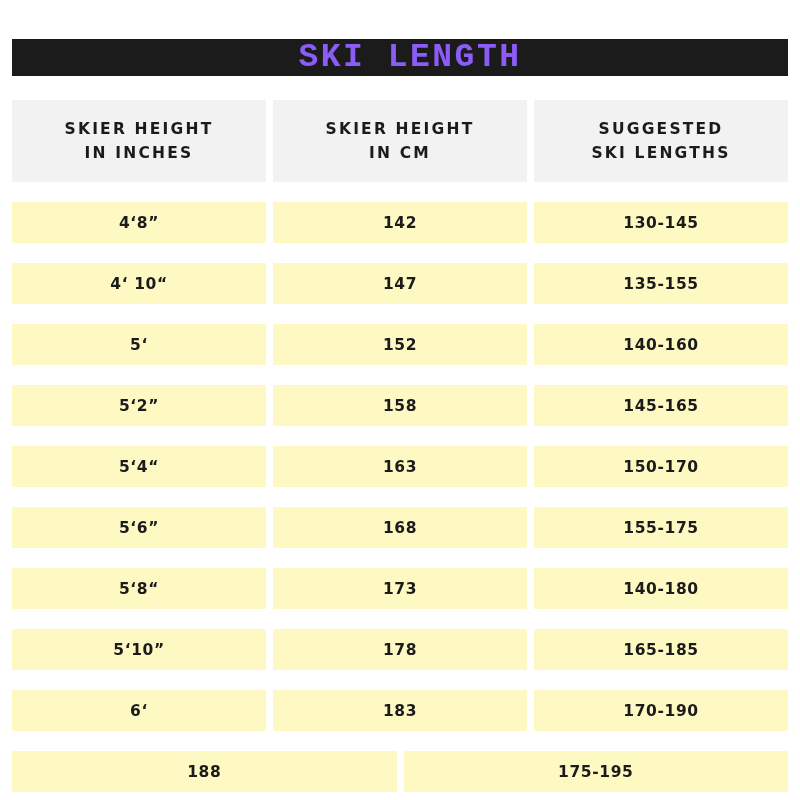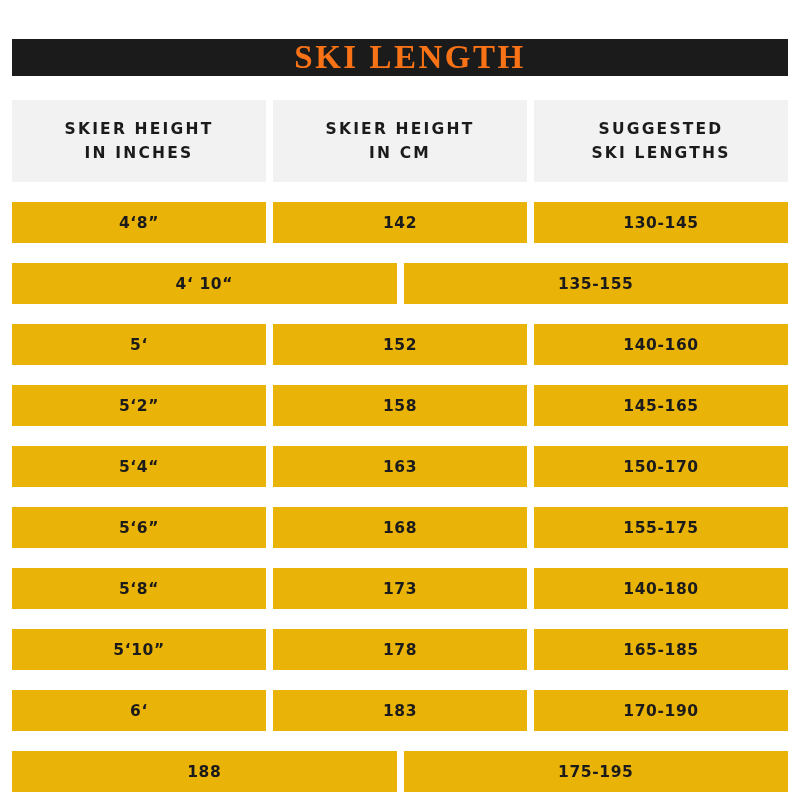--- a/index.html
+++ b/index.html
@@ -24,41 +24,41 @@
   }
   .title-bar {
     margin-top: 39px;
     height: 55px;
     background: #1b1b1b;
     display: flex;
     align-items: center;
     justify-content: center;
   }
   .title-text {
-    color: #f97316;
+    color: #8b5cf6;
     font-size: 33px;
     font-weight: bold;
     letter-spacing: 2.5px;
-    font-family: Liberation Serif, serif;
+    font-family: Liberation Mono, monospace;
     text-transform: uppercase;
     margin-left: 20px;
   }
   .table {
     margin-top: 24px;
     display: flex;
     flex-direction: column;
     gap: 20px;
   }
   .row {
     display: flex;
     gap: 7px;
   }
   .cell {
     flex: 1 1 0;
-    background: #eab308;
+    background: #fef9c3;
     display: flex;
     flex-direction: column;
     align-items: center;
     justify-content: center;
     box-sizing: border-box;
   }
   .head-row .cell {
     height: 82px;
     background: #f2f2f2;
   }
@@ -123,20 +123,23 @@
       <div class="cell">
           <span class="data-text">130-145</span>
         </div>
     </div>
 
     <div class="row data-row">
       <div class="cell">
           <span class="data-text">4‘ 10“</span>
         </div>
       <div class="cell">
+          <span class="data-text">147</span>
+        </div>
+      <div class="cell">
           <span class="data-text">135-155</span>
         </div>
     </div>
 
     <div class="row data-row">
       <div class="cell">
           <span class="data-text">5‘</span>
         </div>
       <div class="cell">
           <span class="data-text">152</span>

